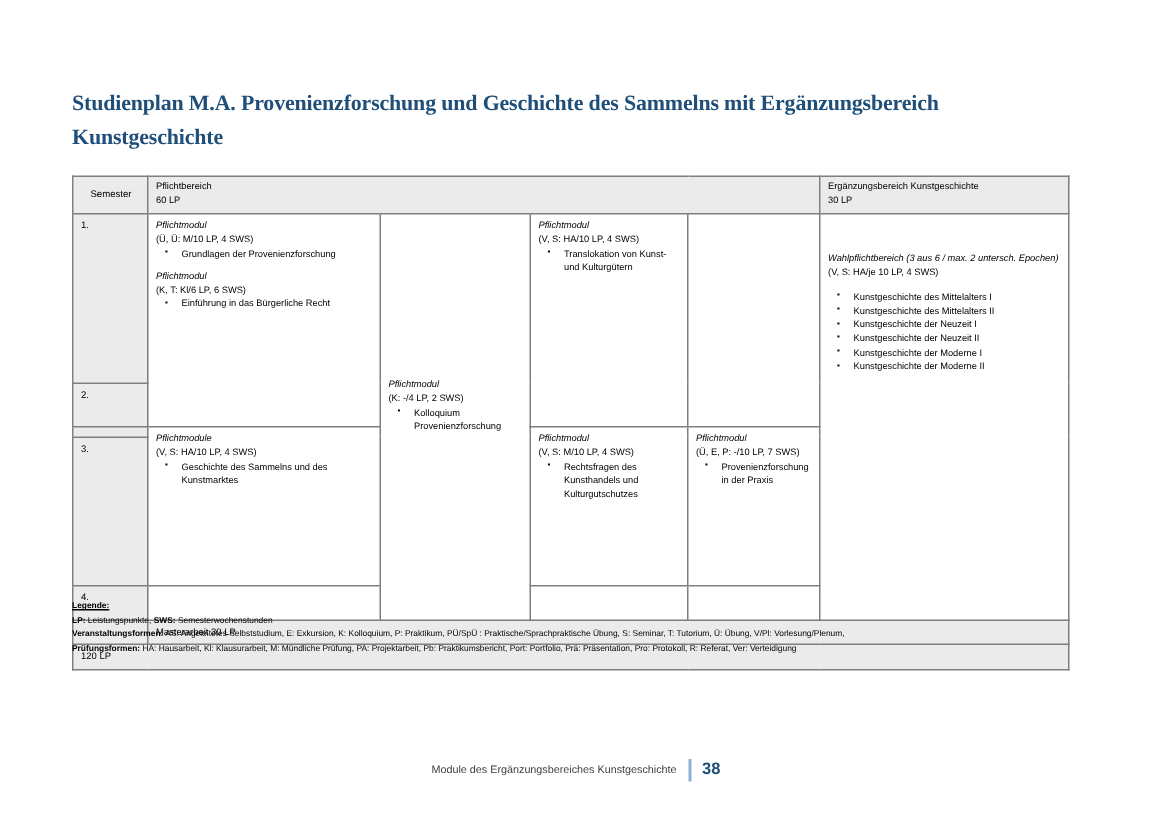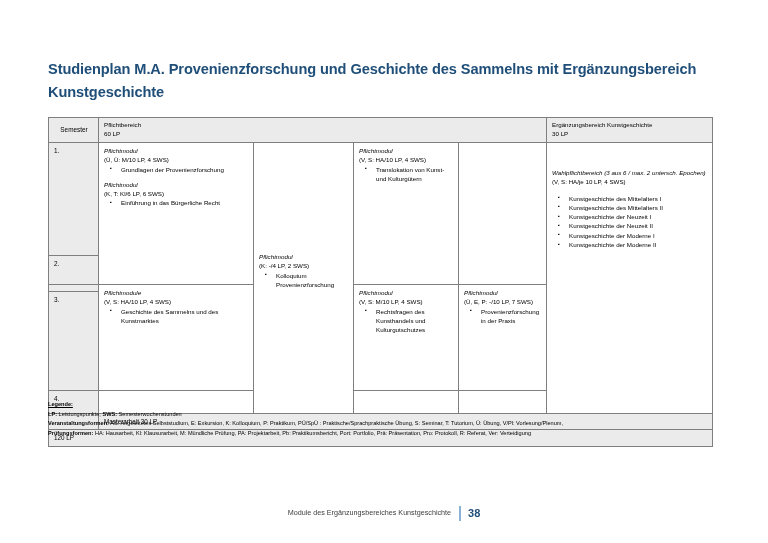--- a/index.html
+++ b/index.html
@@ -27,20 +27,21 @@
   .doc-title {
     position: absolute;
     left: 48px;
     top: 58px;
     width: 660px;
     font-size: 14.6px;
     font-weight: bold;
     color: #1f4e79;
     line-height: 1.55;
     letter-spacing: -0.1px;
+    font-family: Liberation Serif, serif;
   }
 
   
   .plan-table {
     position: absolute;
     left: 48px;
     top: 117px;
     width: 664px;
     border-collapse: collapse;
     table-layout: fixed;

